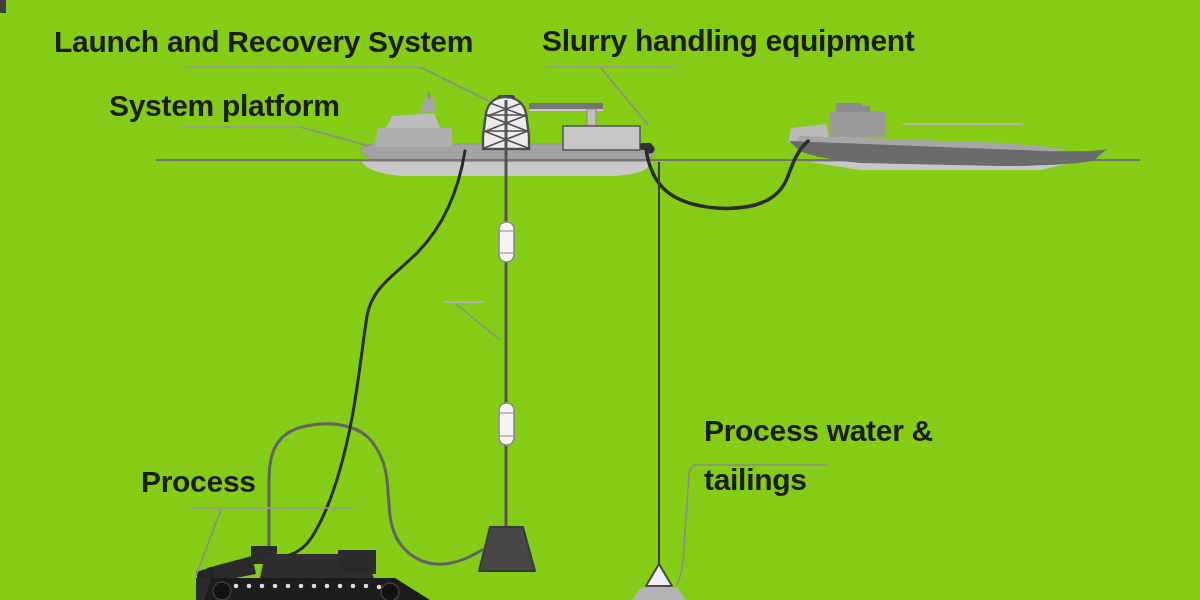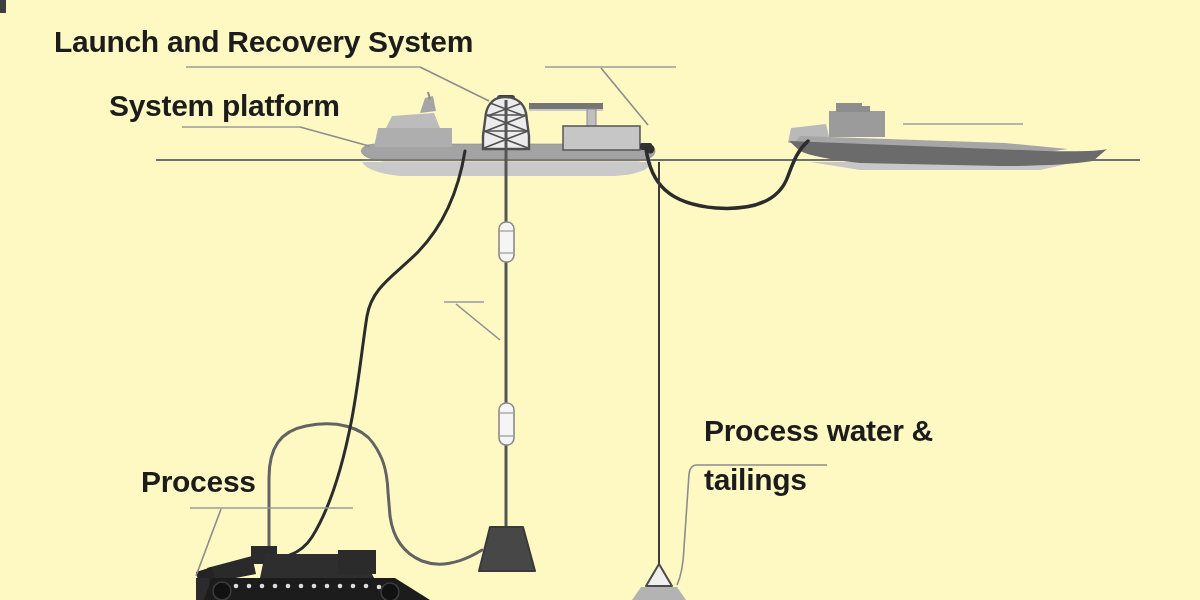--- a/index.html
+++ b/index.html
@@ -1,19 +1,19 @@
 <!DOCTYPE html>
 <html><head>
 <meta charset="utf-8">
 <style>
   html,body{margin:0;padding:0;background:#ffffff;}
   #stage{
     position:relative;
     width:1200px;height:600px;
-    background:#fef9c3;
+    background:#84cc16;
     overflow:hidden;
     font-family:"Liberation Sans", sans-serif;
   }
   #stage svg{position:absolute;left:0;top:0;}
   .lbl{
     position:absolute;
     font-weight:700;
     font-size:30px;
     letter-spacing:-0.3px;
     line-height:1.05;
@@ -139,18 +139,19 @@
       <line x1="903" y1="124" x2="1023" y2="124" stroke="#b3b3b3" stroke-width="2.2"></line>
       <line x1="190" y1="508" x2="353" y2="508" stroke="#9a9a9a"></line>
       <line x1="221" y1="509" x2="196" y2="576"></line>
       <path d="M827,465 L697,465 Q690,465 689,474 L684,548 Q683,572 677,585"></path>
       <line x1="444" y1="302" x2="484" y2="302" stroke="#b0b0b0" stroke-width="2.2"></line>
       <line x1="456" y1="304" x2="500" y2="340"></line>
     </g>
   </svg>
 
   <div class="lbl" style="left:54px;top:26px;">Launch and Recovery System</div>
+  <div class="lbl" style="left:542px;top:25px;">Slurry handling equipment</div>
   <div class="lbl" style="left:109px;top:90px;">System platform</div>
   <div class="lbl" style="left:141px;top:466px;">Process</div>
   <div class="lbl" style="left:704px;top:415px;">Process water &amp;</div>
   <div class="lbl" style="left:704px;top:464px;">tailings</div>
 
 </div>
 
 </body></html>

